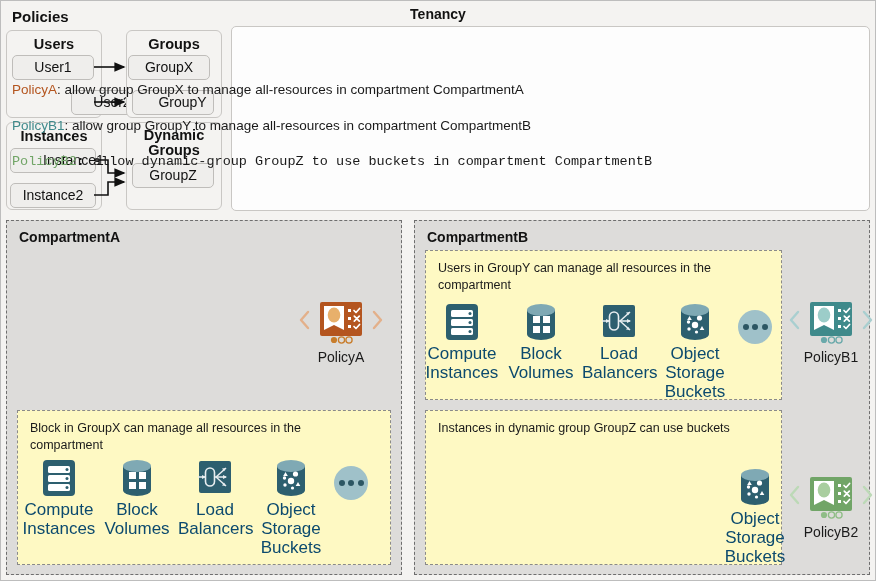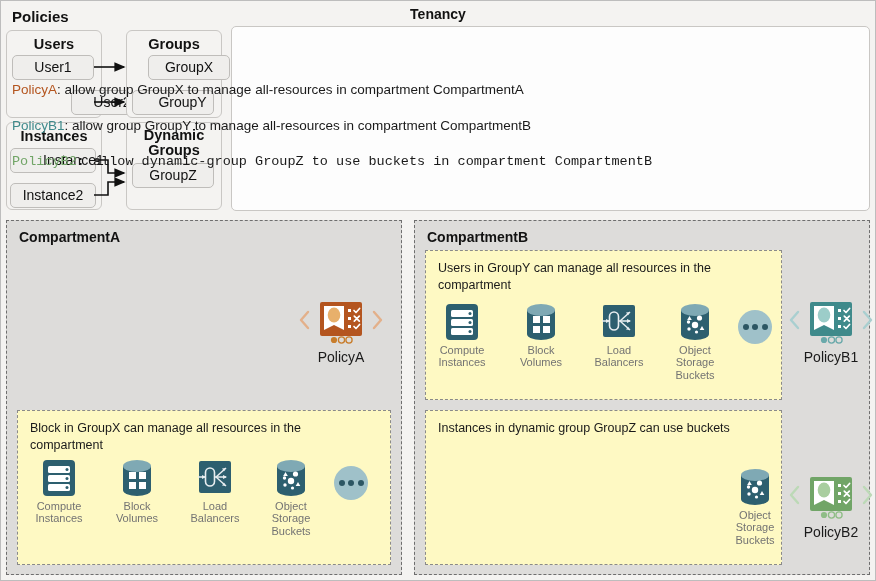--- a/index.html
+++ b/index.html
@@ -131,23 +131,23 @@
   }
 
   
   .res {
     position: absolute;
     width: 74px;
     text-align: center;
   }
   .res-label {
     margin-top: 2px;
-    font-size: 11px;
+    font-size: 17px;
     line-height: 1.12;
-    color: #737373;
+    color: #0c4a6e;
   }
   .res-glyph {
     width: 40px;
     height: 40px;
     margin: 0 auto;
     position: relative;
   }
 
   
   .dots-chip {
@@ -195,21 +195,21 @@
 
   <div class="card" style="left:6px; top:30px; width:96px; height:88px;">
     <div class="card-title" style="margin-top:6px;">Users</div>
   </div>
   <div class="pill" style="left:12px; top:55px; width:82px;">User1</div>
   <div class="pill" style="left:28px; top:90px; width:82px;margin-left:43px;">User2</div>
 
   <div class="card" style="left:126px; top:30px; width:96px; height:88px;">
     <div class="card-title" style="margin-top:6px;">Groups</div>
   </div>
-  <div class="pill" style="left:148px; top:55px; width:82px;">GroupX</div>
+  <div class="pill" style="left:128px; top:55px; width:82px;">GroupX</div>
   <div class="pill" style="left:132px; top:90px; width:82px;padding-left:19px;">GroupY</div>
 
   <svg style="position:absolute; left:92px; top:50px;" width="44" height="76">
     <defs>
       <marker id="arw" markerWidth="7" markerHeight="7" refX="6" refY="3" orient="auto">
         <path d="M0,0 L7,3 L0,6 z" fill="#111"></path>
       </marker>
     </defs>
     <line x1="2" y1="17" x2="32" y2="17" stroke="#111" stroke-width="1.6" marker-end="url(#arw)"></line>
     <line x1="2" y1="52" x2="32" y2="52" stroke="#111" stroke-width="1.6" marker-end="url(#arw)"></line>

